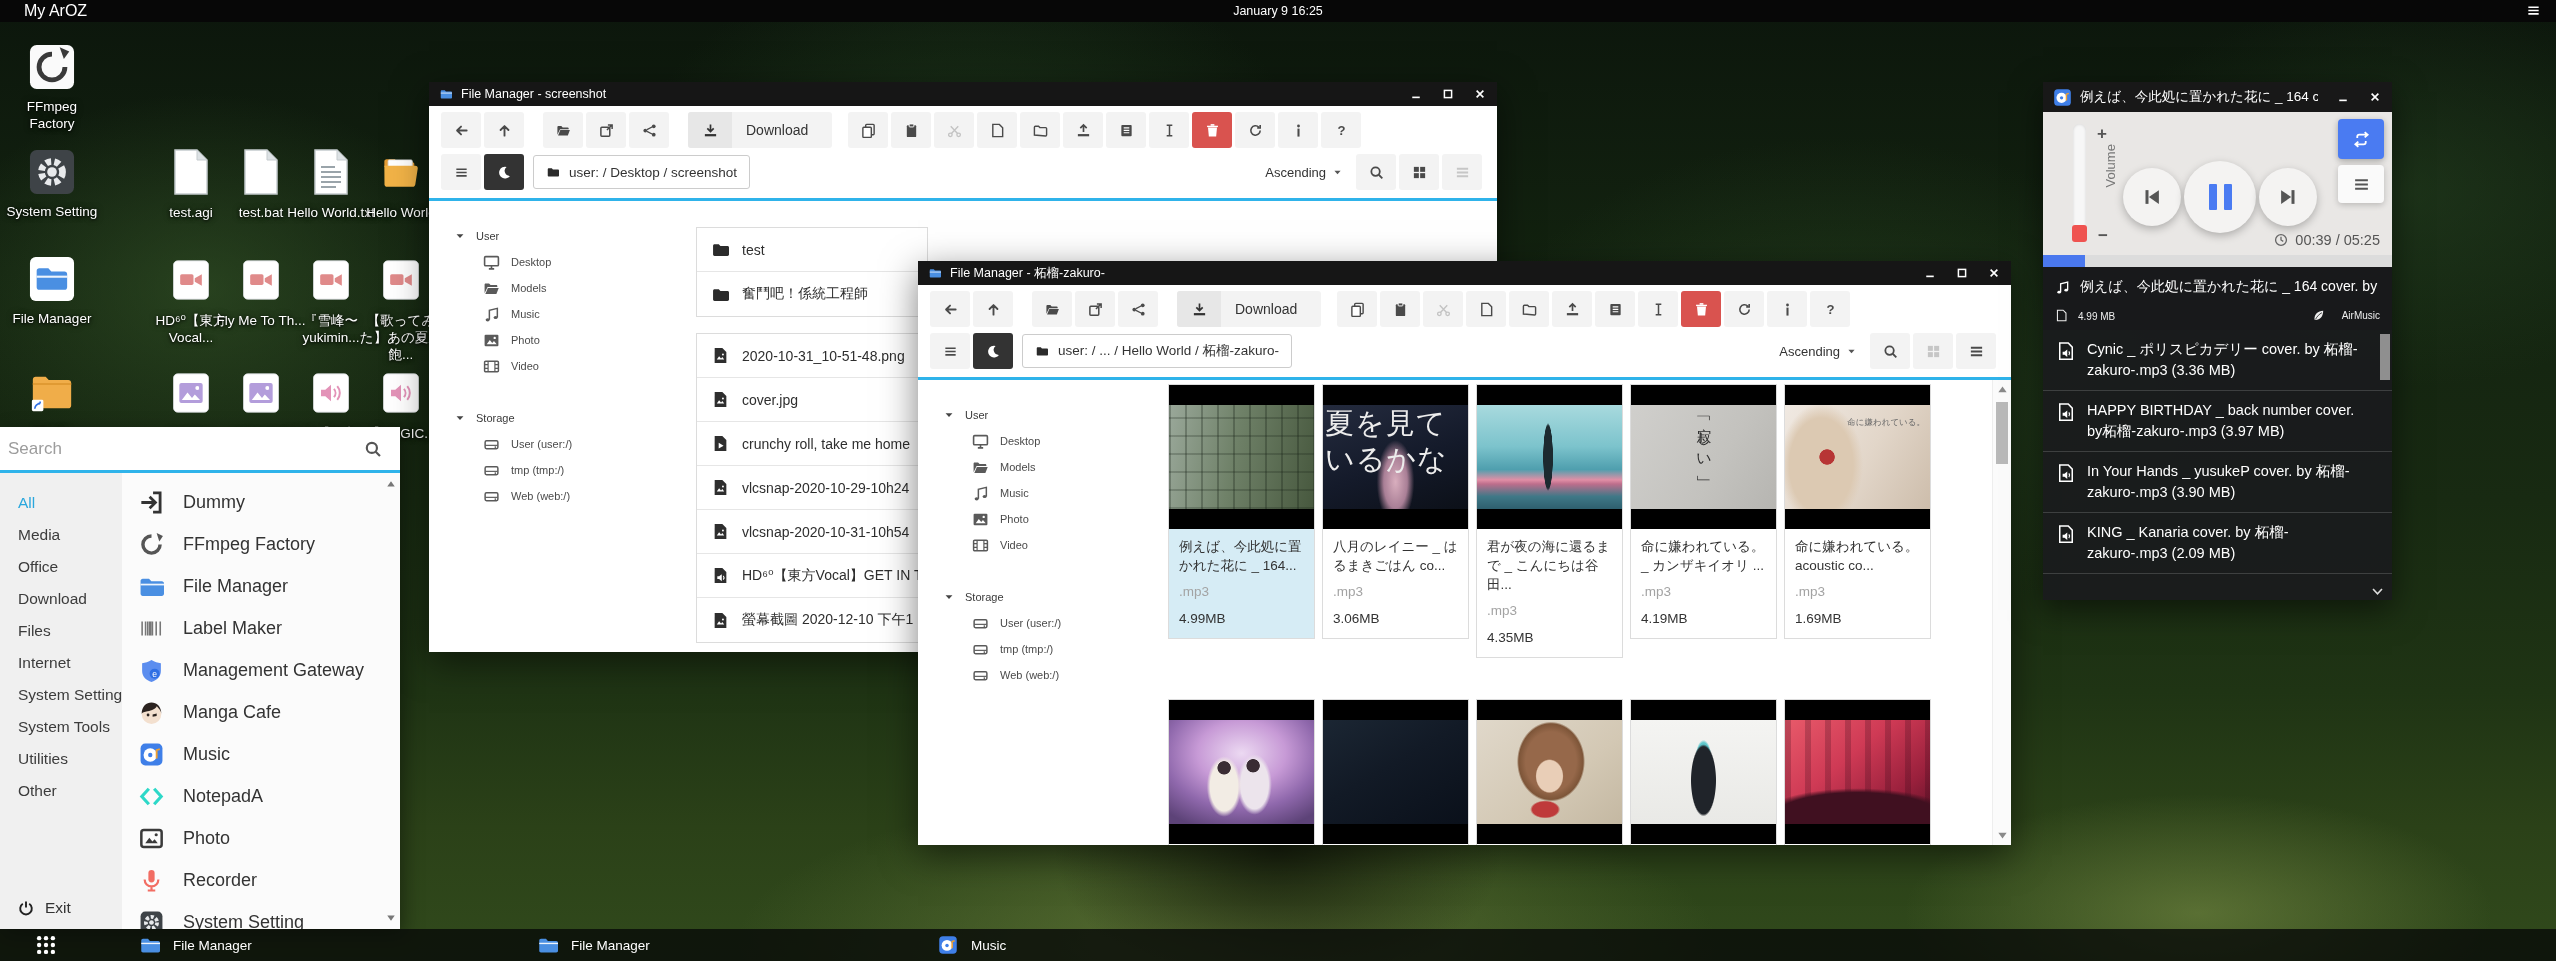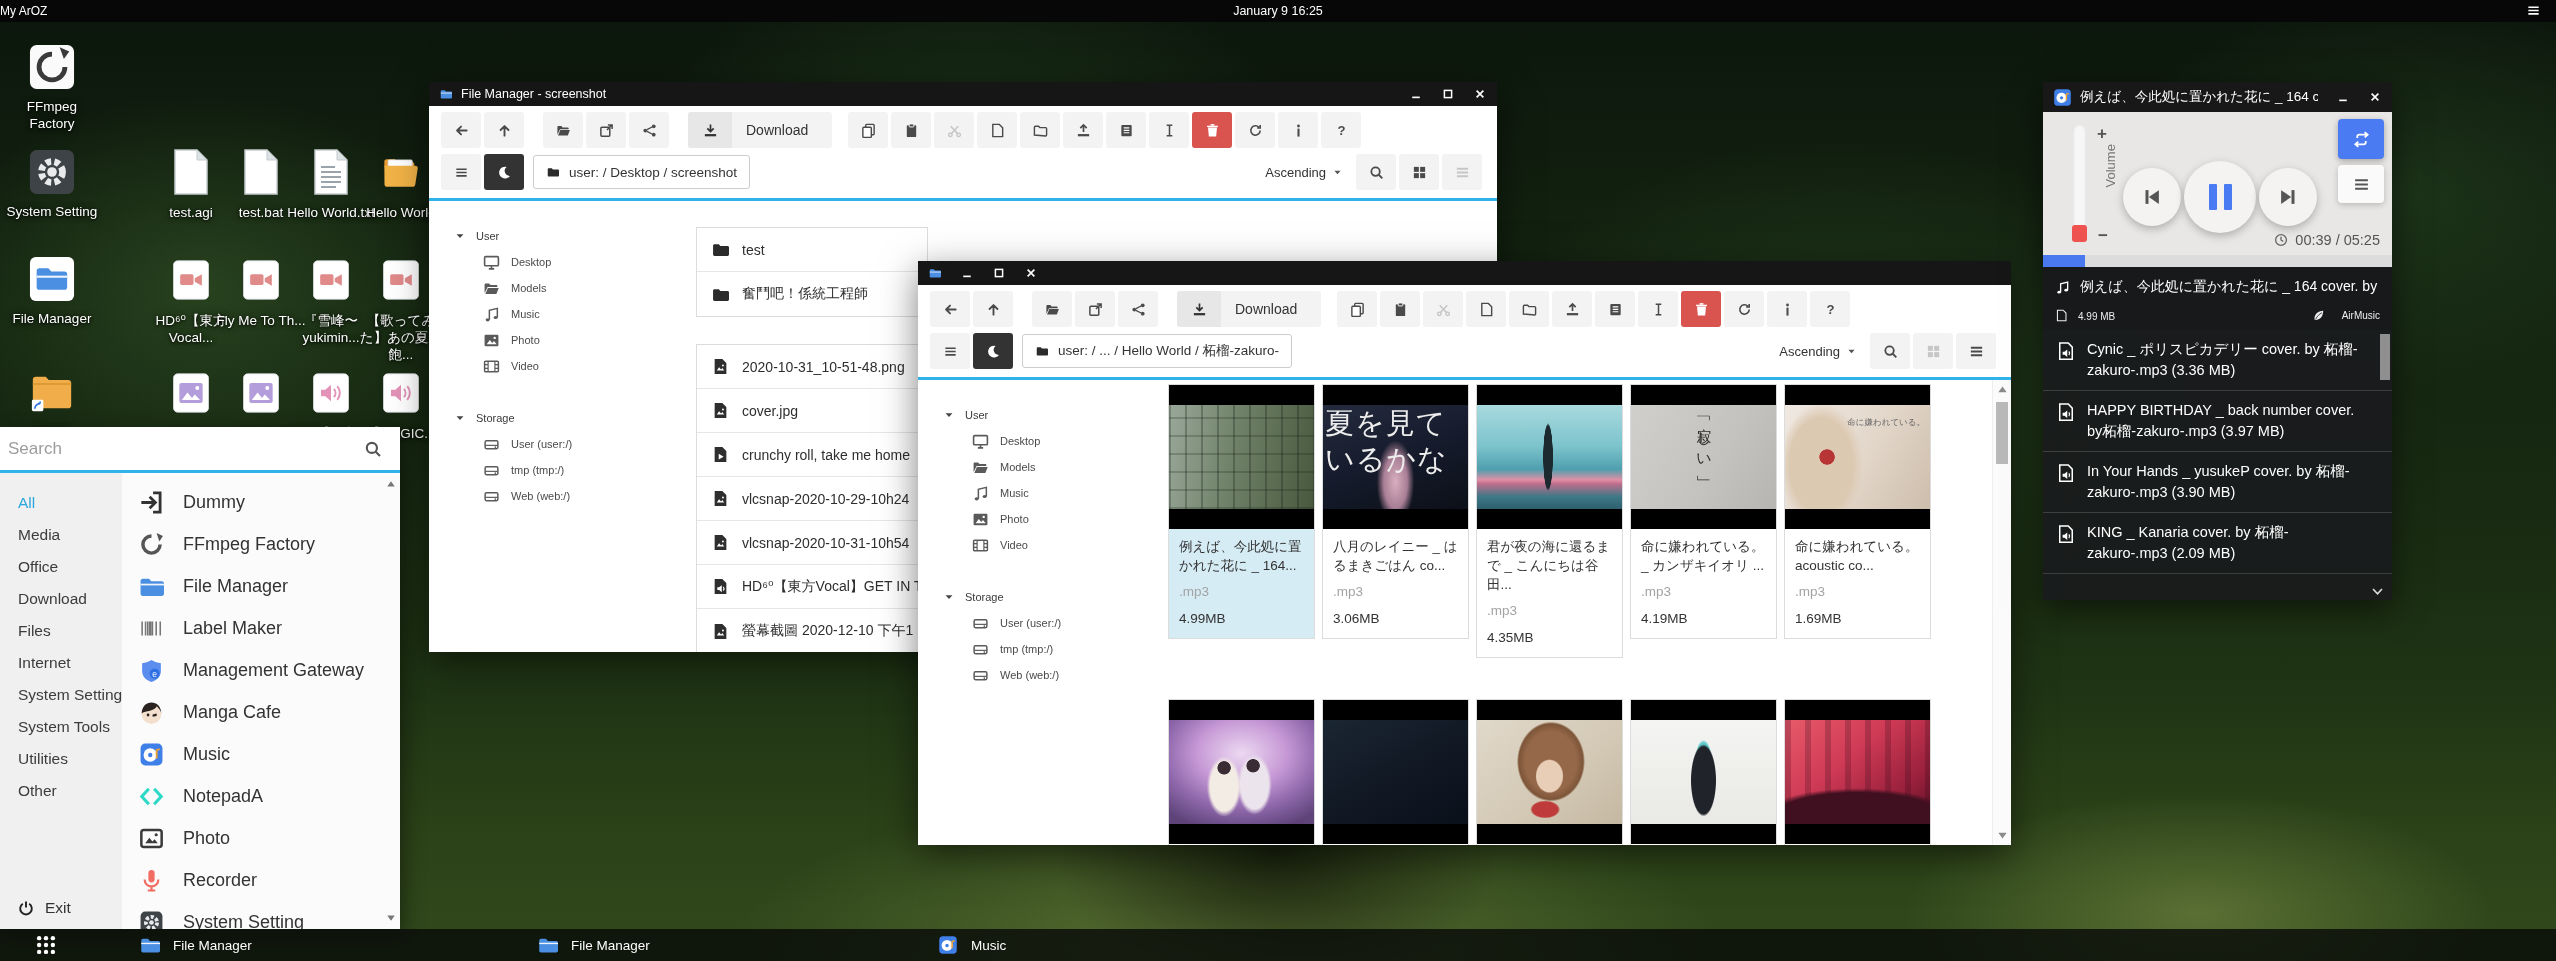--- a/index.html
+++ b/index.html
@@ -11,21 +11,21 @@
  radial-gradient(420px 300px at 8% 30%, rgba(60,95,45,.5), transparent 65%),
  radial-gradient(520px 340px at 38% 18%, rgba(45,82,40,.45), transparent 65%),
  radial-gradient(560px 380px at 72% 40%, rgba(56,92,46,.4), transparent 65%),
  radial-gradient(480px 300px at 94% 20%, rgba(40,70,35,.5), transparent 65%),
  linear-gradient(180deg,#0c160c 0%,#132310 28%,#182a12 52%,#1f3414 72%,#2b4118 86%,#314a1c 100%);}
 [data-icon]{display:inline-block;line-height:0}
 [data-icon] svg{width:100%;height:100%;display:block}
 
 
 .topbar{position:absolute;top:0;left:0;right:0;height:22px;background:#070707;display:flex;align-items:center;z-index:40;color:#fff}
-.topbar .brand{font-size:12px;margin-left:0}
+.topbar .brand{font-size:16px;margin-left:24px}
 .topbar .clock{position:absolute;left:50%;transform:translateX(-50%);font-size:12.5px}
 .topbar .menu{position:absolute;right:14px;top:3px;width:17px;height:15px;color:#fff}
 
 
 .dicon{position:absolute;width:92px;text-align:center;color:#fff;z-index:1;cursor:default}
 .dicon .dbox{width:46px;height:46px;margin:0 auto}
 .dicon .dbox.doc{width:40px;height:48px}
 .dicon .dlabel{margin-top:5px;font-size:13.5px;line-height:1.25;text-shadow:0 1px 3px rgba(0,0,0,.9),0 0 6px rgba(0,0,0,.6);word-break:break-word}
 
 
@@ -55,21 +55,21 @@
 .fm-body{display:flex;height:calc(100% - 119px);background:#fff;position:relative;overflow:hidden}
 .fm-side{width:240px;flex:none;padding:22px 0 0 26px;font-size:11px;color:#4a4a4a}
 .side-row{display:flex;align-items:center;gap:11px;height:26px;padding-left:28px;cursor:pointer;white-space:nowrap}
 .side-row.root{padding-left:0;color:#3a3a3a}
 .side-row.gap{margin-top:26px}
 .side-row .sic{width:17px;height:17px;color:#5a5a5a;flex:none}
 .side-row.root .sic{width:10px;height:10px;color:#444}
 
 
 .w1-list{flex:1;padding:26px 0 0 27px}
-.cardgroup{width:232px;border:1px solid #dcdcdc;border-radius:0;background:#fff;margin-bottom:27px;overflow:hidden}
+.cardgroup{width:232px;border:1px solid #dcdcdc;border-radius:0;background:#fff;margin-bottom:16px;overflow:hidden}
 .frow{display:flex;align-items:center;gap:13px;height:44px;padding-left:15px;border-bottom:1px solid #e6e6e6;font-size:14px;color:#2e2e2e;white-space:nowrap;overflow:hidden;cursor:pointer}
 .frow:last-child{border-bottom:0}
 .frow .fic{width:17px;height:17px;flex:none;color:#2b2b2b}
 
 
 .w2-grid{flex:1;padding:4px 0 0 10px;position:relative;overflow:hidden}
 .tilerow{display:flex;gap:7px;margin-bottom:41px;align-items:flex-start}
 .tile{width:147px;border:1px solid #dcdcdc;background:#fff;cursor:pointer;flex:none}
 .tile.selected{background:#d6ecf5}
 .th{height:144px;background:#000;display:flex;align-items:center;justify-content:center;overflow:hidden}
@@ -751,20 +751,21 @@
 </div>
 
 <div class="window" id="win2" style="left:918px;top:261px;width:1093px;height:584px;z-index:3">
   <div class="titlebar">
     <span class="ticon" data-icon="folder-blue">
         <svg xmlns="http://www.w3.org/2000/svg" viewBox="0 0 16 16">
           <path d="M1 4.4c0-.8.6-1.4 1.4-1.4h4l1.5 1.7h6.7c.8 0 1.4.6 1.4 1.4v6.5c0 .8-.6 1.4-1.4 1.4H2.4c-.8 0-1.4-.6-1.4-1.4z" fill="#4a8fe2"></path>
           <rect x="1" y="6.2" width="15" height="1.1" fill="#fff" opacity=".9"></rect>
         </svg>
       </span>
+    <span class="ttitle">File Manager - 柘榴-zakuro-</span>
     <span class="wctl" data-icon="win-min">
         <svg xmlns="http://www.w3.org/2000/svg" viewBox="0 0 16 16">
           <path d="M3 12.5h10" stroke="currentColor" stroke-width="2.2"></path>
         </svg>
       </span>
     <span class="wctl" data-icon="win-max">
         <svg xmlns="http://www.w3.org/2000/svg" viewBox="0 0 16 16">
           <rect x="3.2" y="3.2" width="9.6" height="9.6" fill="none" stroke="currentColor" stroke-width="2"></rect>
         </svg>
       </span>

